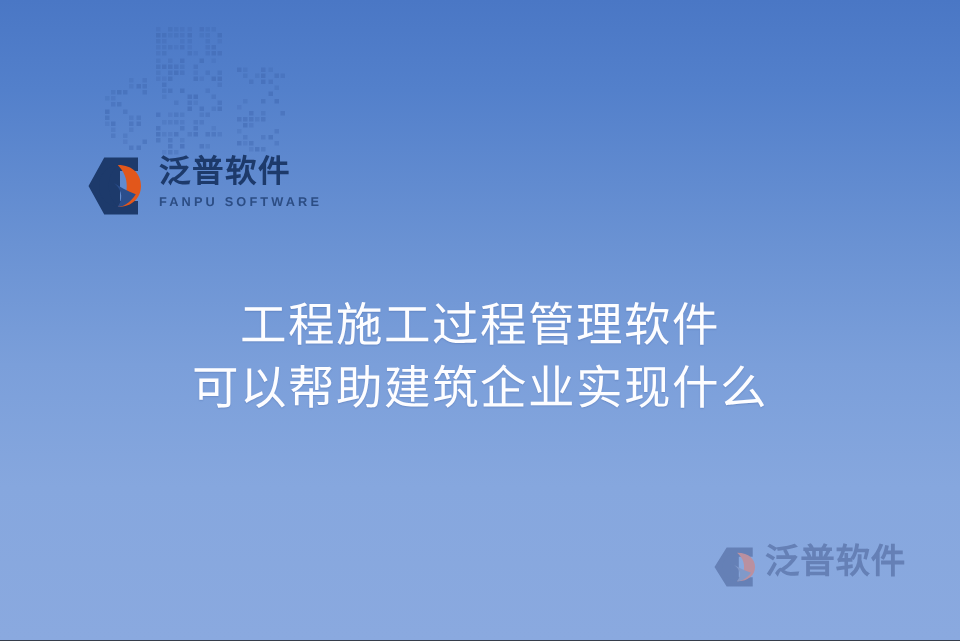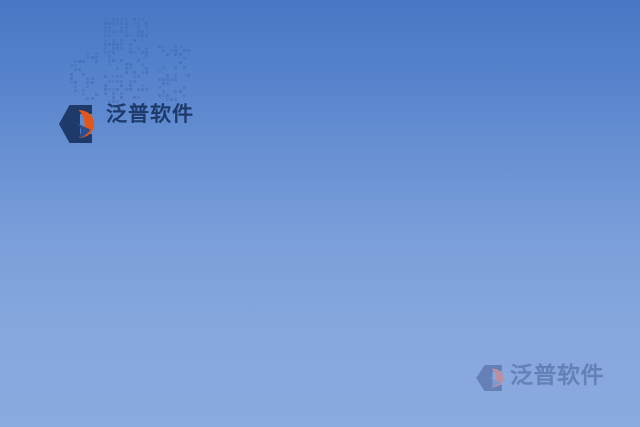--- a/index.html
+++ b/index.html
@@ -335,24 +335,27 @@
     <div id="logo-mark">
       <svg viewBox="0 0 44 44" width="44" height="44" aria-hidden="true">
         <path d="M13.5 3 L36 3 L36 12 L24 12 L24 32 L36 32 L36 41 L13.5 41 L3 22 Z" fill="#1d3a6b"></path>
         <path d="M22.5 8 C33 8 38 14.5 38 22 C38 29.5 32.5 36 22.5 36 C27 31 28.5 27 28.5 22 C28.5 17 27 12.8 22.5 8 Z" fill="#e2571b"></path>
         <path d="M22.5 8 C18 12.8 16.5 17 16.5 22 C16.5 27 18 31 22.5 36 C14 34.5 10 29 10 22 C10 15 14 9.5 22.5 8 Z" fill="#1d3a6b"></path>
         <path d="M20 20 C24 22.5 29 25.5 34.5 27.5 C31 33 26 36 22.5 36 C25.5 31.5 26.5 25.5 20 20 Z" fill="#2b4e8c"></path>
       </svg>
     </div>
     <div id="logo-words">
       <div id="logo-cn">泛普软件</div>
+      <div id="logo-en">FANPU SOFTWARE</div>
     </div>
   </div>
 
   <div id="headline">
+    <div class="line">工程施工过程管理软件</div>
+    <div class="line">可以帮助建筑企业实现什么</div>
   </div>
 
   <div id="watermark">
     <div id="wm-mark">
       <svg viewBox="0 0 44 44" width="34" height="30" preserveAspectRatio="none" aria-hidden="true">
         <path d="M13.5 3 L36 3 L36 12 L24 12 L24 32 L36 32 L36 41 L13.5 41 L3 22 Z" fill="#5c76ab"></path>
         <path d="M22.5 8 C33 8 38 14.5 38 22 C38 29.5 32.5 36 22.5 36 C27 31 28.5 27 28.5 22 C28.5 17 27 12.8 22.5 8 Z" fill="#c98a8f"></path>
         <path d="M22.5 8 C18 12.8 16.5 17 16.5 22 C16.5 27 18 31 22.5 36 C14 34.5 10 29 10 22 C10 15 14 9.5 22.5 8 Z" fill="#5c76ab"></path>
         <path d="M20 20 C24 22.5 29 25.5 34.5 27.5 C31 33 26 36 22.5 36 C25.5 31.5 26.5 25.5 20 20 Z" fill="#7f95c4"></path>
       </svg>

